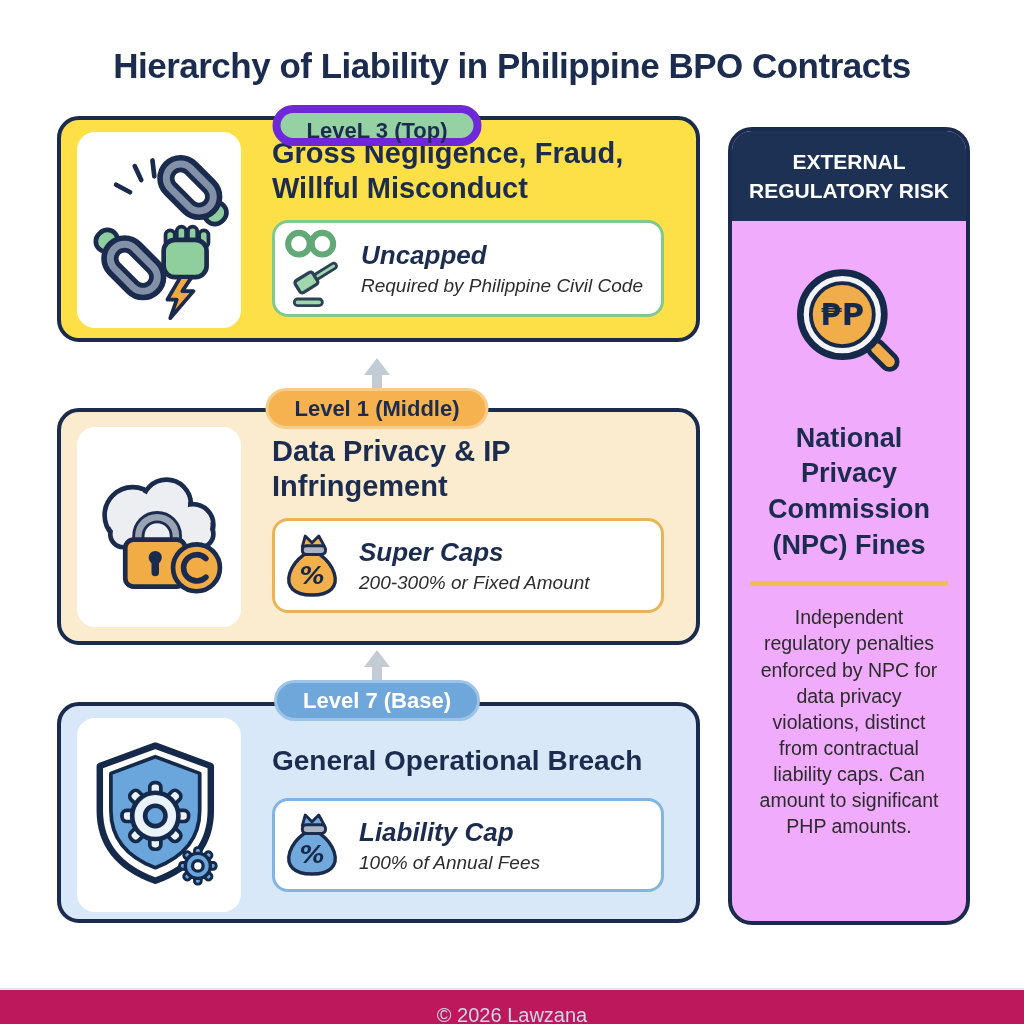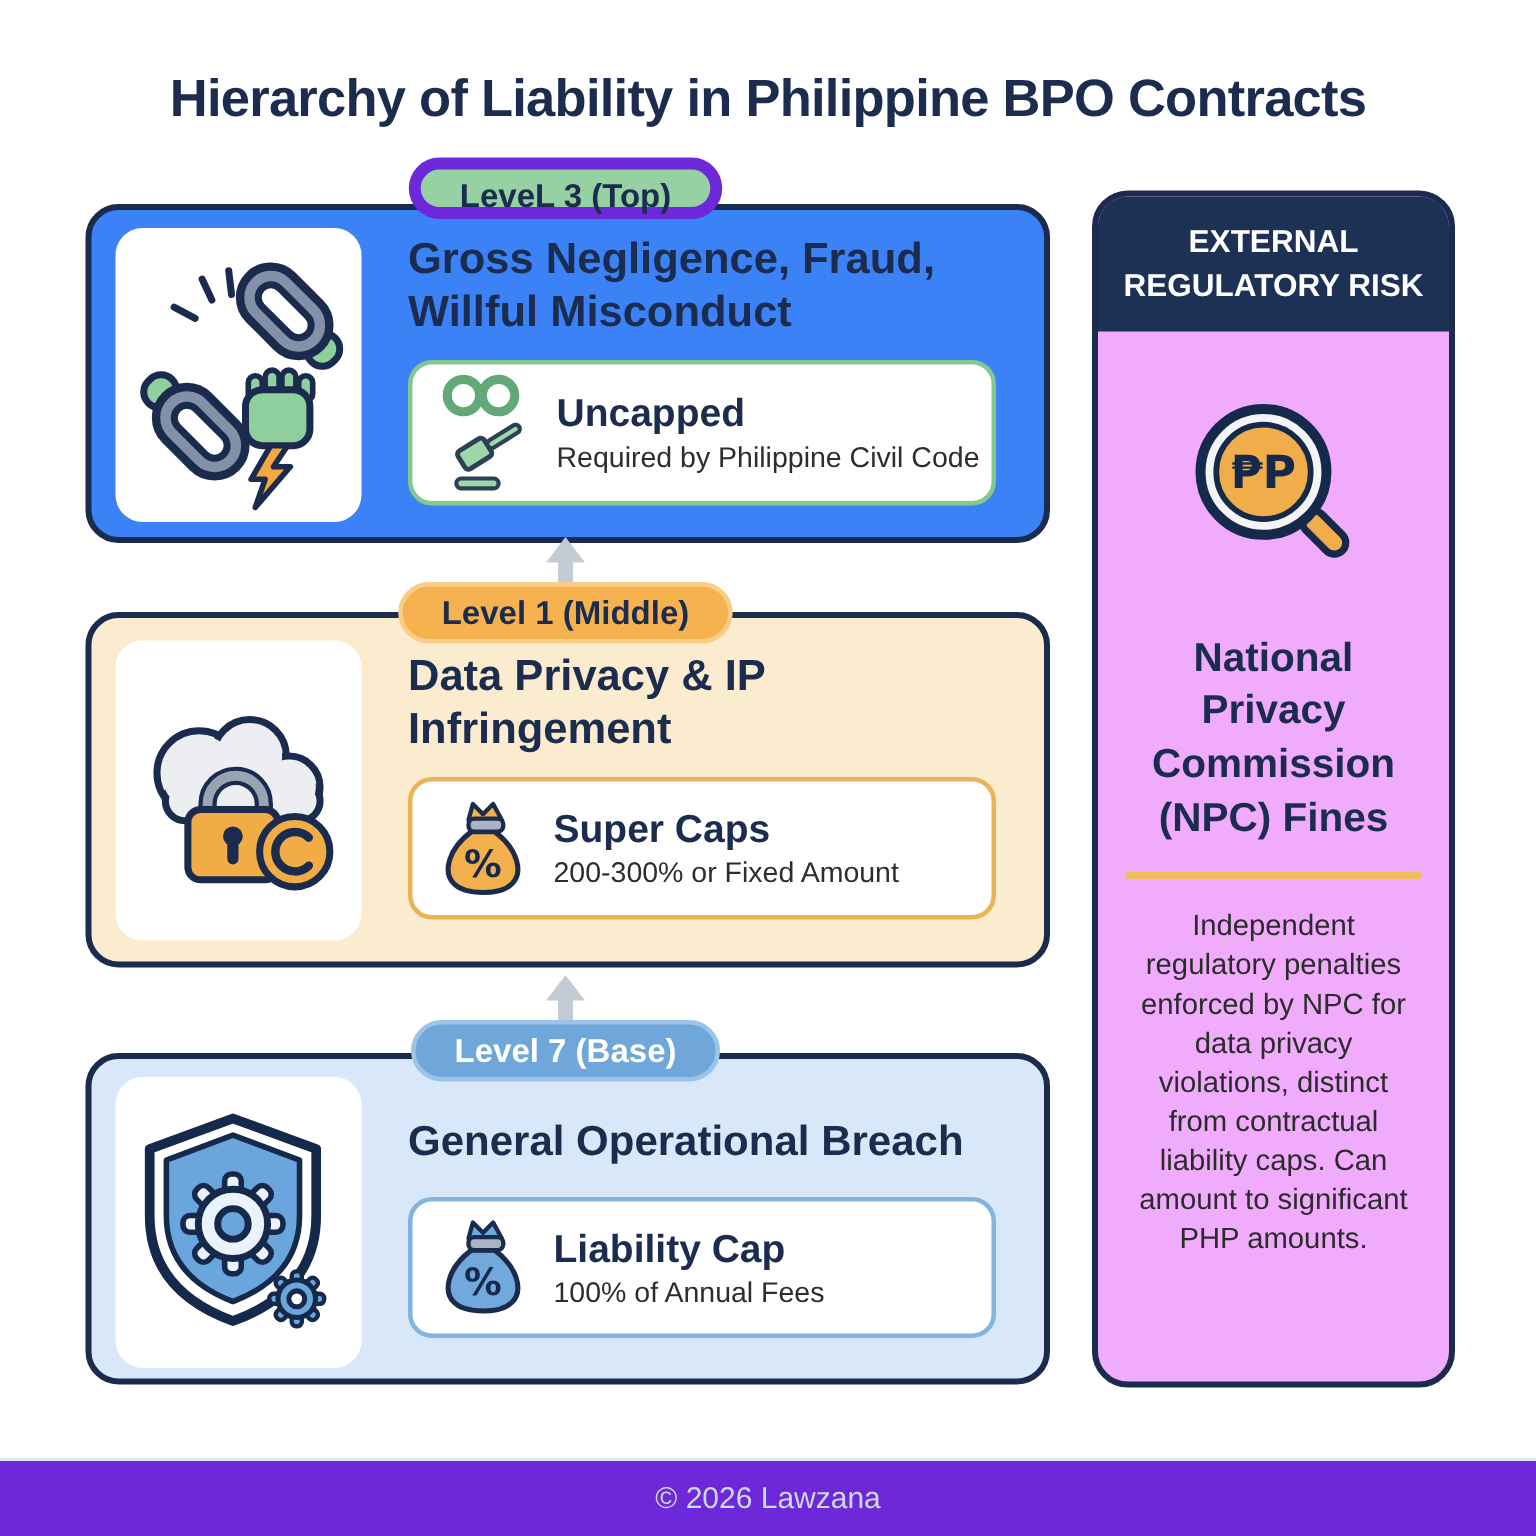--- a/index.html
+++ b/index.html
@@ -5,38 +5,38 @@
   * { margin:0; padding:0; box-sizing:border-box; }
   html,body { width:1024px; height:1024px; background:#ffffff; }
   body { font-family:"Liberation Sans", sans-serif; }
   .canvas { position:relative; width:1024px; height:1024px; background:#ffffff; overflow:hidden; }
 
   .title { position:absolute; top:46px; left:0; width:1024px; text-align:center;
            font-size:35px; font-weight:bold; color:#1b2c4f; letter-spacing:-0.5px; }
 
   
   .level-box { position:absolute; left:57px; width:643px; border:4px solid #1b2b4d; border-radius:22px; }
-  .lv3 { top:136px; height:226px; background:#3b82f6; }
+  .lv3 { top:116px; height:226px; background:#fde047; }
   .lv2 { top:408px; height:237px; background:#fbeccf; }
   .lv1 { top:702px; height:221px; background:#d9e8f8; }
 
   .icon-tile { position:absolute; left:16px; background:#ffffff; border-radius:18px; width:164px;
                display:flex; align-items:center; justify-content:center; }
   .lv3 .icon-tile { top:12px; height:196px; }
   .lv2 .icon-tile { top:15px; height:200px; }
   .lv1 .icon-tile { top:12px; height:194px; }
 
   .level-heading { position:absolute; left:211px; width:412px; font-size:29px; font-weight:bold;
                    color:#1b2c4f; line-height:1.22; }
   .lv3 .level-heading { top:16px; }
   .lv2 .level-heading { top:22px; }
   .lv1 .level-heading { top:38px; font-size:28px; white-space:nowrap; width:430px; }
 
   .cap-box { position:absolute; left:211px; width:392px; background:#ffffff; border-radius:16px;
-             display:flex; align-items:center; padding-left:18px; }
+             display:flex; align-items:center; padding-left:8px;font-style:italic; }
   .lv3 .cap-box { top:100px; height:97px; border:3px solid #82c98f; }
   .lv2 .cap-box { top:106px; height:95px; border:3px solid #eab456; }
   .lv1 .cap-box { top:92px; height:94px; border:3px solid #82b4e2; }
 
   .cap-icon { flex:0 0 auto; margin-right:18px; position:relative; }
   .cap-text { display:flex; flex-direction:column; }
   .cap-title { font-size:26px; font-weight:bold; color:#1b2c4f; }
   .cap-sub { font-size:19px; color:#2d2d2d; margin-top:4px; }
 
   
@@ -61,21 +61,21 @@
   .sb-header { background:#1d3155; color:#ffffff; text-align:center; font-weight:bold; font-size:21px;
                line-height:1.4; padding:16px 8px 15px; }
   .sb-iconwrap { margin-top:38px; display:flex; justify-content:center; }
   .sb-title { margin:26px auto 0; width:180px; text-align:center; font-size:27px; font-weight:bold;
               color:#1b2c4f; line-height:1.32; }
   .sb-divider { margin:18px auto 0; width:198px; height:5px; background:#f0bd5c; border-radius:3px; }
   .sb-desc { margin:18px auto 0; width:196px; text-align:center; font-size:19.5px; color:#2b2b2b;
              line-height:1.34; }
 
   
-  .footer { position:absolute; left:0; bottom:0; width:1024px; height:52px; background:#6d28d9;
+  .footer { position:absolute; left:0; bottom:0; width:1024px; height:36px; background:#be185d;
             border-top:2px solid #dbe7f3; text-align:center; }
   .footer span { line-height:50px; color:#ccd8e8; font-size:20px; }
 
   svg { display:block; }
   .svg-label { font-family:"DejaVu Sans","Liberation Sans",sans-serif; font-weight:bold; }
 </style>
 </head>
 <body>
 
 <div class="canvas">

